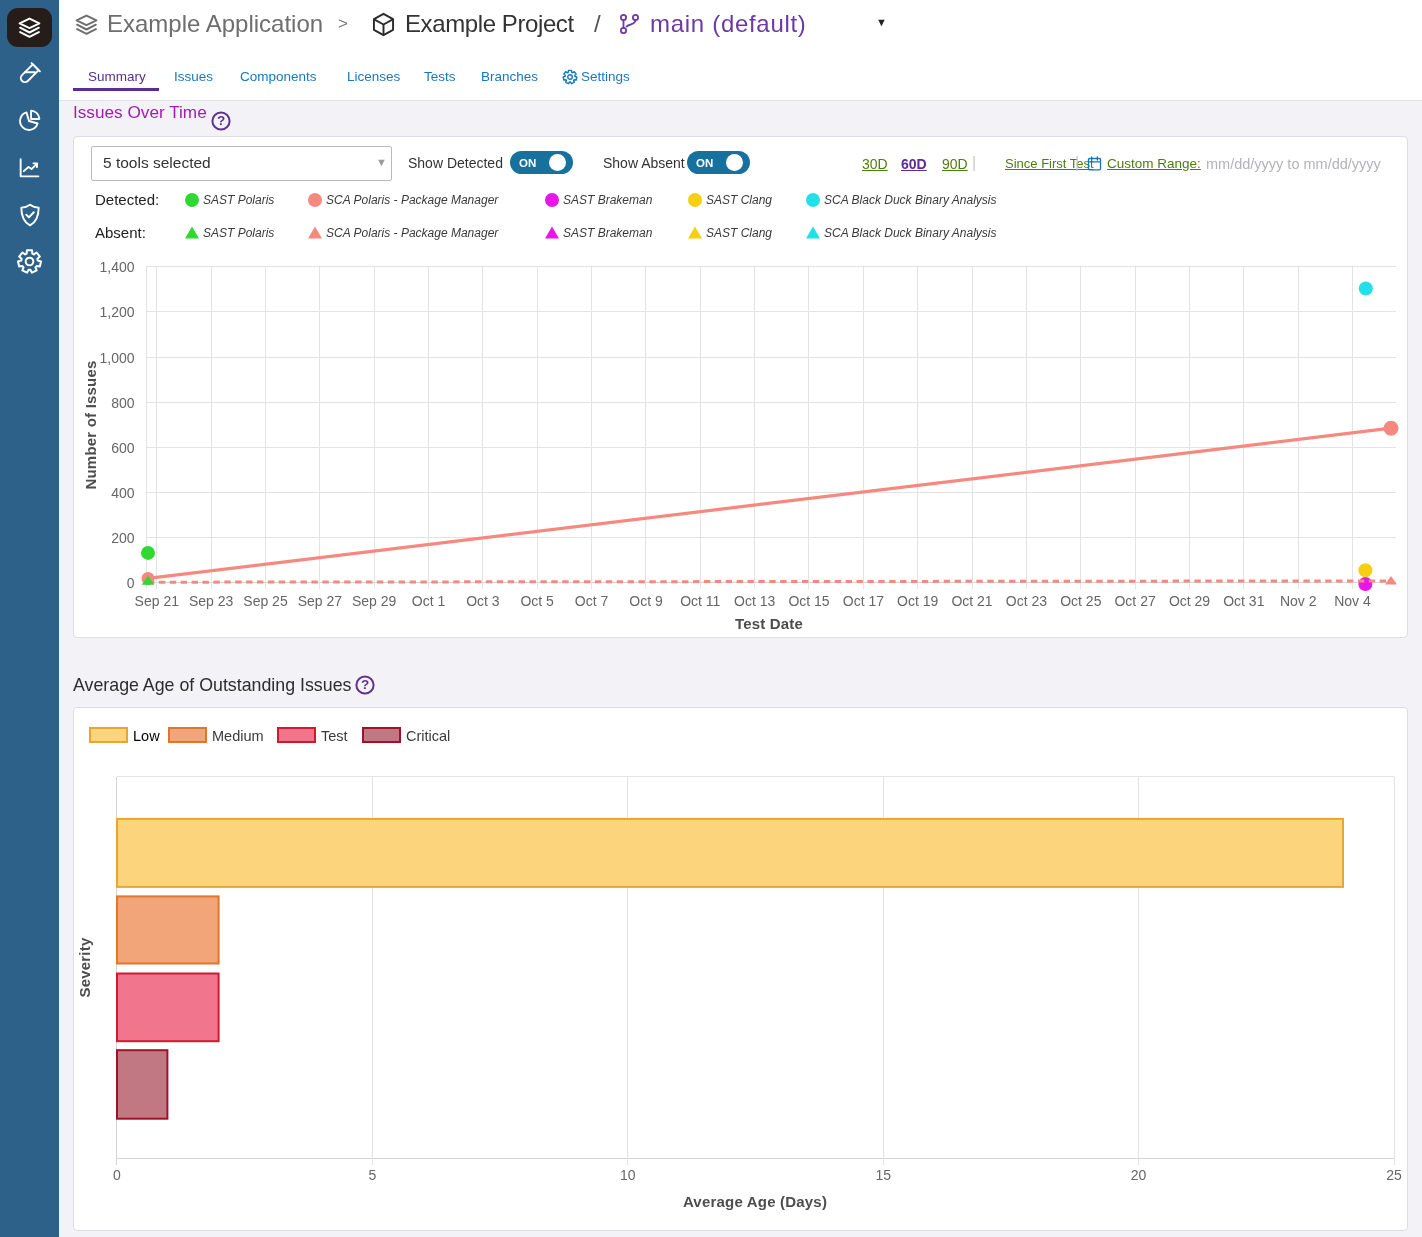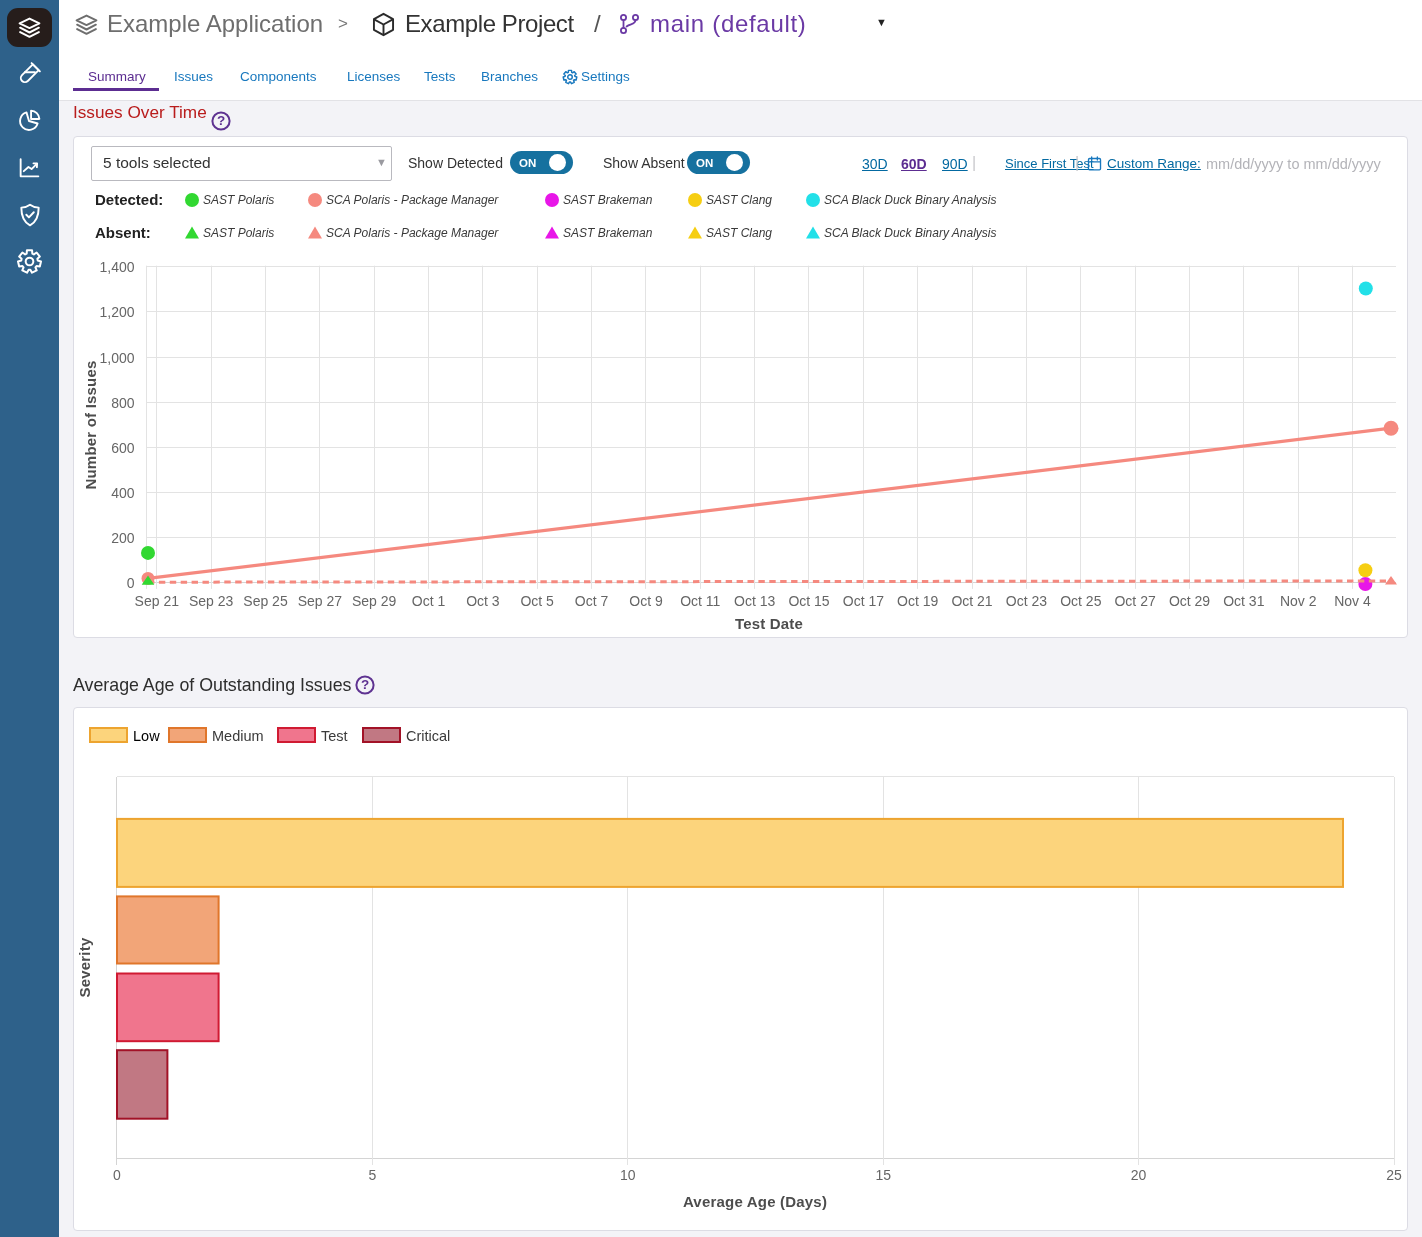--- a/index.html
+++ b/index.html
@@ -1,23 +1,23 @@
 <!DOCTYPE html>
 <html><head><meta charset="utf-8"><title>Polaris</title>
 <style>
 * { margin:0; padding:0; box-sizing:border-box; }
 html,body { width:1422px; height:1237px; overflow:hidden; background:#f3f3f7; font-family:"Liberation Sans",sans-serif; }
 .abs { position:absolute; }
 .t14 { font-size:14.5px; line-height:17px; }
 .t15 { font-size:12px; line-height:17px;font-style:italic; }
-.b15 { font-size:15px; line-height:18px; font-weight:bold; }
+.b15 { font-size:15px; line-height:18px; font-weight:normal; }
 .tk { font-family:"Liberation Sans",sans-serif; font-size:14px; fill:#666666; }
 .at { font-family:"Liberation Sans",sans-serif; font-size:15px; font-weight:bold; fill:#4d4d4d; letter-spacing:.2px; }
 .tab { font-size:13.5px; color:#1878be;text-align:right; }
-.lnk { font-size:14px; color:#0369a1; text-decoration:underline;text-align:right; }
+.lnk { font-size:14px; color:#4d7c0f; text-decoration:underline;text-align:right; }
 </style></head>
 <body>
 
 <div class="abs" style="left:59px;top:0;width:1363px;height:101px;background:#fff;border-bottom:1px solid #e2e2e6"></div>
 
 <div class="abs" style="left:0;top:0;width:59px;height:1237px;background:#2e618a"></div>
 <div class="abs" style="left:7px;top:8px;width:45px;height:39px;background:#261d1b;border-radius:11px"></div>
 <svg class="abs" style="left:17px;top:15px" width="25" height="25" viewBox="0 0 24 24">
     <g fill="none" stroke="#fff" stroke-width="1.9" stroke-linejoin="round" stroke-linecap="round">
 <path d="M12 3.4 L21.5 8 12 12.6 2.5 8 Z"></path>
@@ -96,21 +96,21 @@
 <div class="abs tab" style="left:424px;top:69px">Tests</div>
 <div class="abs tab" style="left:481px;top:69px">Branches</div>
 <svg class="abs" style="left:562px;top:69px" width="16" height="16" viewBox="0 0 24 24">
     <g fill="none" stroke="#1878be" stroke-width="2.2" stroke-linejoin="round">
 <path d="M9.71 2.06 L14.29 2.06 L14.53 5.05 L15.86 5.69 L18.34 4.01 L21.20 7.60 L19.01 9.64 L19.34 11.08 L22.20 11.97 L21.18 16.45 L18.22 16.01 L17.30 17.17 L18.38 19.96 L14.24 21.95 L12.74 19.36 L11.26 19.36 L9.76 21.95 L5.62 19.96 L6.70 17.17 L5.78 16.01 L2.82 16.45 L1.80 11.97 L4.66 11.08 L4.99 9.64 L2.80 7.60 L5.66 4.01 L8.14 5.69 L9.47 5.05 Z"></path>
 <circle cx="12" cy="12" r="3.4"></circle>
 </g>
   </svg>
 <div class="abs tab" style="left:581px;top:69px">Settings</div>
 
-<div class="abs" style="left:73px;top:102px;font-size:17.2px;color:#b91c1c">Issues Over Time</div>
+<div class="abs" style="left:73px;top:102px;font-size:17.2px;color:#a21caf">Issues Over Time</div>
 <svg class="abs" style="left:211px;top:111px" width="20" height="20" viewBox="0 0 20 20">
 <circle cx="10" cy="10" r="8.6" fill="none" stroke="#5e3291" stroke-width="2"></circle>
 <text x="10" y="14.3" text-anchor="middle" font-family="Liberation Sans" font-size="13.5" font-weight="bold" fill="#5e3291">?</text>
 </svg>
 
 <div class="abs" style="left:73px;top:136px;width:1335px;height:502px;background:#fff;border:1px solid #dcdce4;border-radius:4px"></div>
 
 <div class="abs" style="left:91px;top:146px;width:301px;height:35px;background:#fff;border:1px solid #b9b9bf;border-radius:2px"></div>
 <div class="abs" style="left:103px;top:154px;font-size:15.5px;color:#333">5 tools selected</div>
 <div class="abs" style="left:376px;top:156px;font-size:11px;color:#9a9aa0">▼</div>

